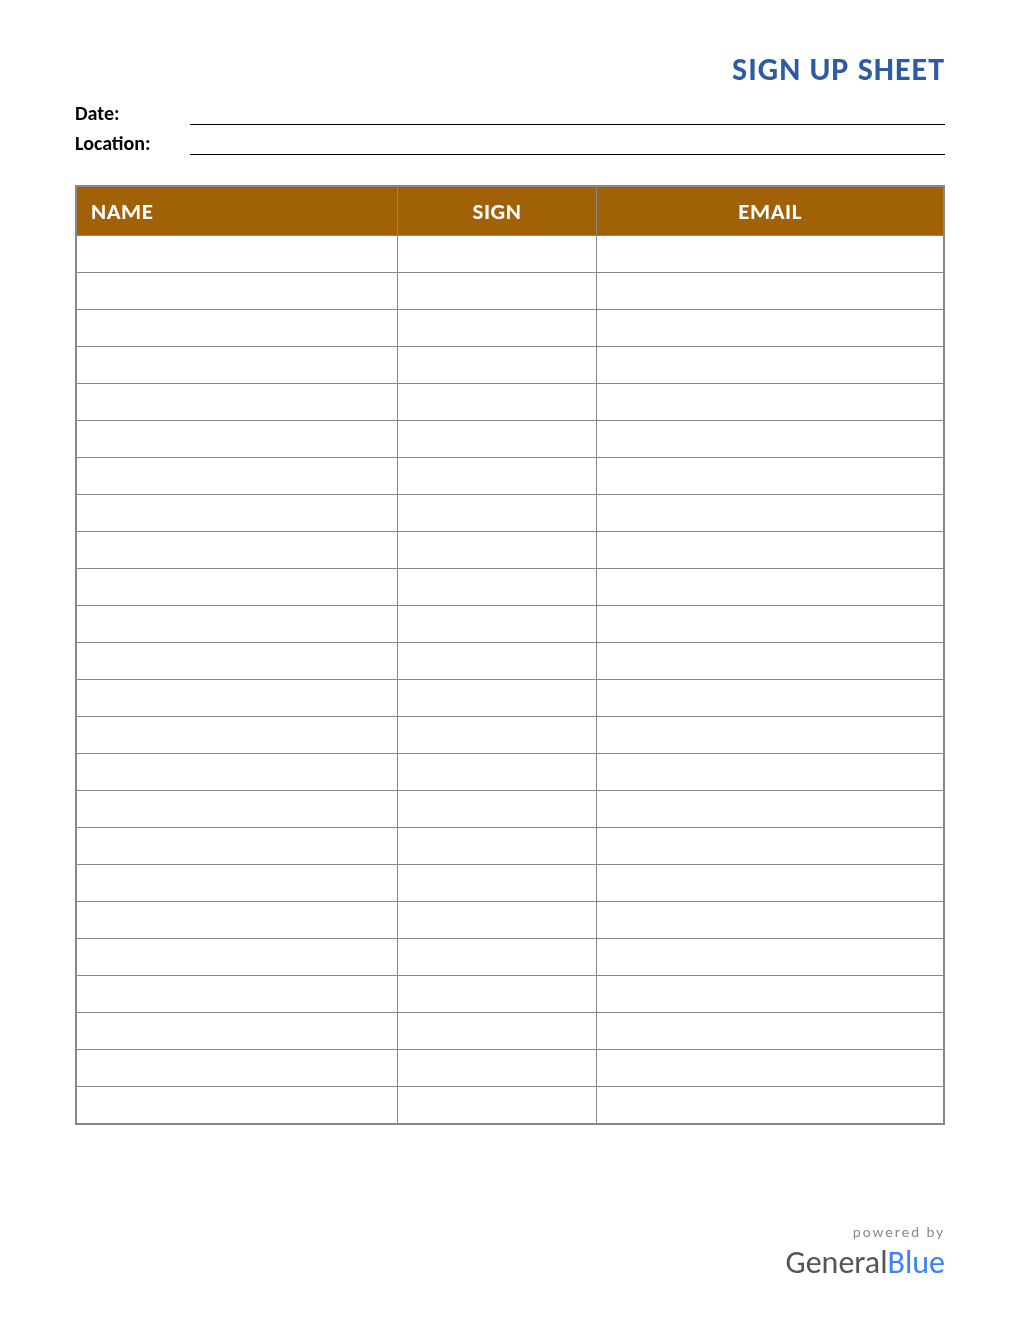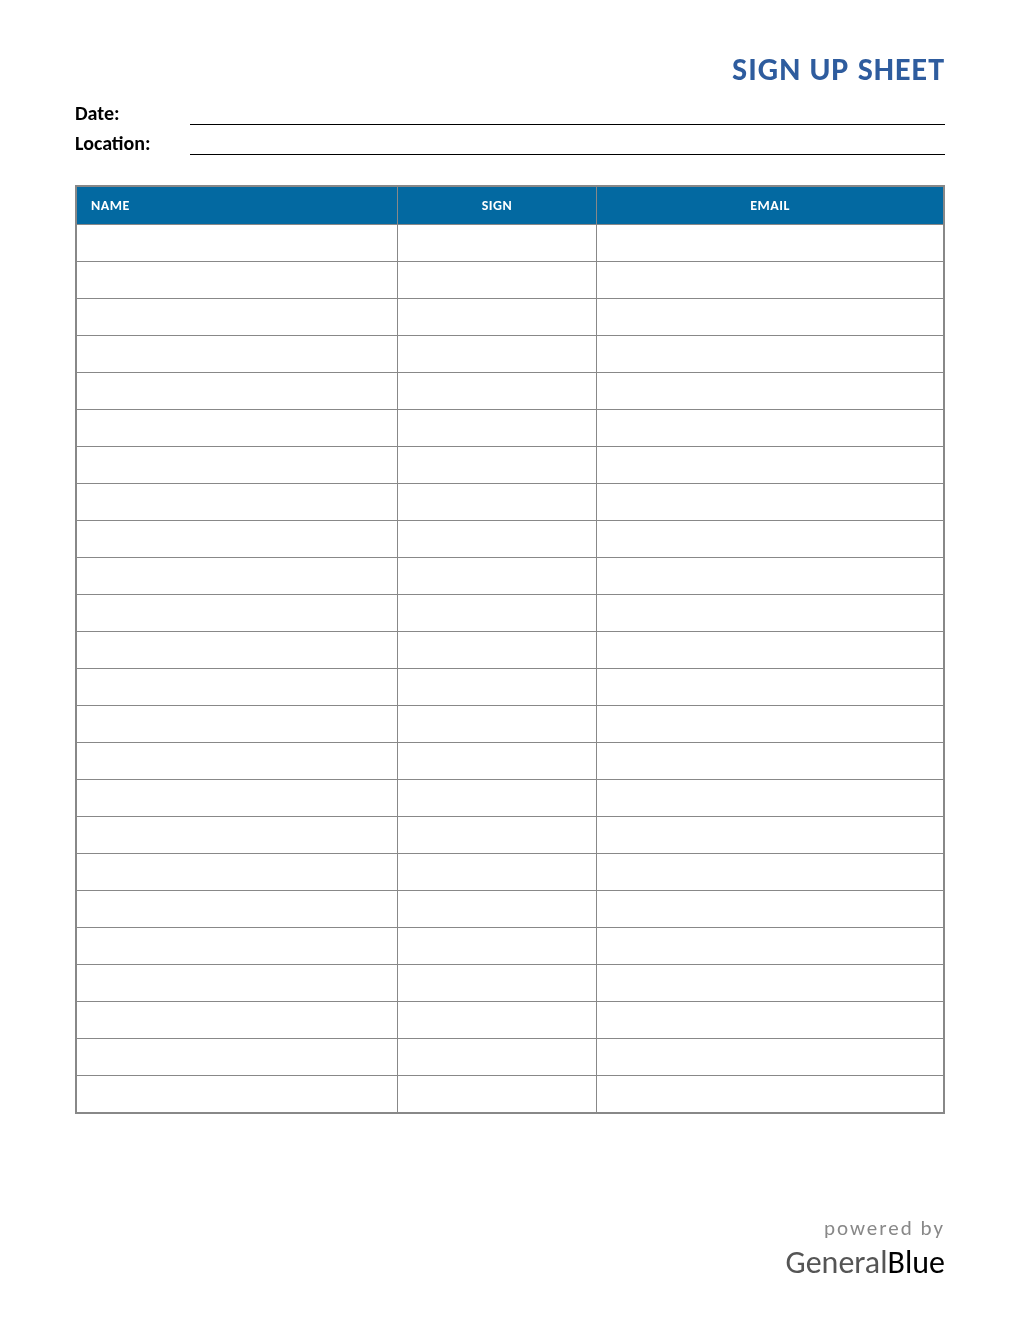--- a/index.html
+++ b/index.html
@@ -38,55 +38,55 @@
       flex: 1;
       border-bottom: 1.5px solid #000;
       height: 24px;
     }
     table {
       width: 100%;
       border-collapse: collapse;
       border: 2px solid #888;
     }
     th {
-      background: #0369a1;
+      background: #a16207;
       color: #fff;
       font-weight: bold;
-      font-size: 14px;
+      font-size: 23px;
       padding: 10px 14px;
       border: 1px solid #888;
       letter-spacing: 0.5px;
     }
     th.name-col { text-align: left; width: 37%; }
     th.phone-col { text-align: center; width: 23%; }
     th.email-col { text-align: center; width: 40%; margin-top: 39px; }
     td {
       border: 1px solid #888;
       height: 37px;
       padding: 0 8px;
     }
     .footer {
       position: absolute;
       bottom: 38px;
       right: 75px;
       text-align: right;
     }
     .powered {
-      font-size: 21px;
+      font-size: 15px;
       color: #888;
       letter-spacing: 2px;
       margin-bottom: 2px;
     }
     .brand {
       font-size: 32px;
       color: #555;
       font-weight: 300;
     }
     .brand-blue {
-      color: #000000;
+      color: #3b82f6;
       font-weight: 400;
     }
   </style>
 </head>
 <body>
 
 <div class="title">SIGN UP SHEET</div>
 
 <div class="info-section">
   <div class="info-row">

